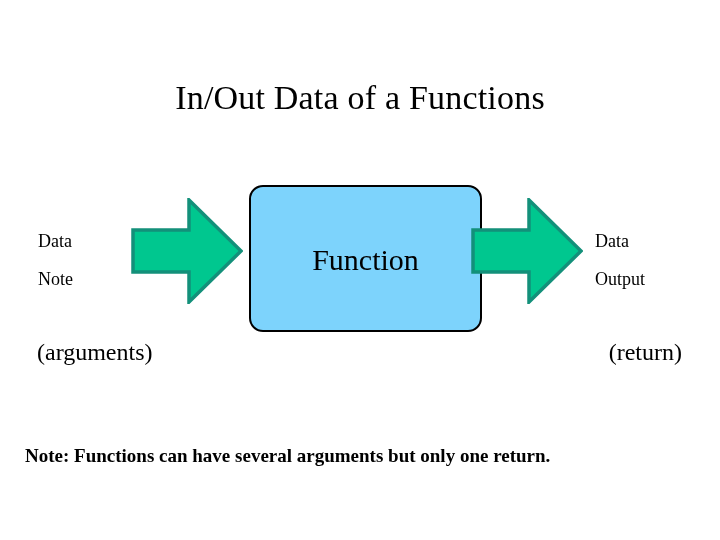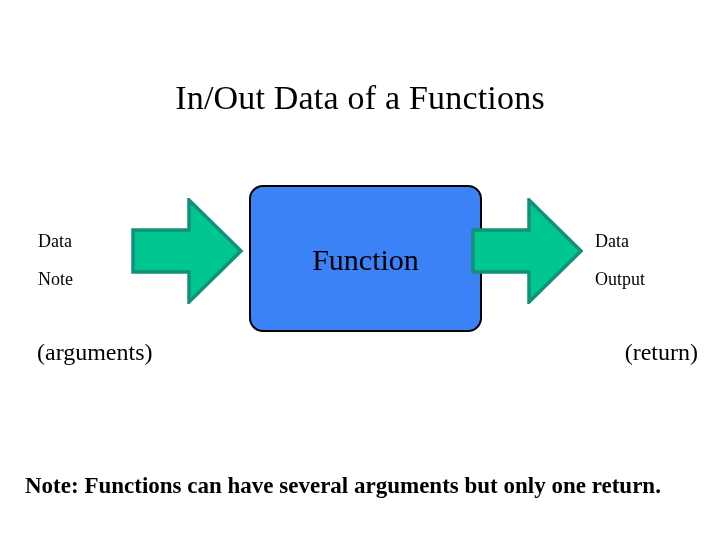--- a/index.html
+++ b/index.html
@@ -50,64 +50,64 @@
   #output-label { left: 595px; top: 222px; text-align: left; }
 
   .paren-label {
     position: absolute;
     font-size: 24px;
     line-height: 30px;
     font-weight: normal;
     white-space: nowrap;
   }
   #arguments-label { left: 37px; top: 337px; text-align: right; }
-  #return-label    { right: 22px; top: 337px; text-align: right; }
+  #return-label    { right: 38px; top: 337px; text-align: right; }
 
   
   .arrow {
     position: absolute;
     top: 198px;
     width: 112px;
     height: 106px;
   }
   #arrow-input  { left: 131px; }
   #arrow-output { left: 471px; }
   .arrow svg { display: block; width: 100%; height: 100%; }
 
   
   #function-box {
     position: absolute;
     left: 249px;
     top: 185px;
     width: 233px;
     height: 147px;
     box-sizing: border-box;
-    background: #3b82f6;
+    background: #7dd3fc;
     border: 2.5px solid #000000;
     border-radius: 14px;
     display: flex;
     align-items: center;
     justify-content: center;
   }
   #function-box-label {
     font-size: 30px;
     line-height: 34px;
     font-weight: normal;
     white-space: nowrap;
     position: relative;
     top: 1px;
   }
 
   
   #note {
     position: absolute;
     left: 25px;
-    top: 473px;
+    top: 443px;
     width: 680px;
-    font-size: 23px;
+    font-size: 19px;
     line-height: 26px;
     font-weight: bold;
     white-space: nowrap;
     text-align: left;
   }
 </style>
 </head>
 <body>
 
 <div id="slide">

